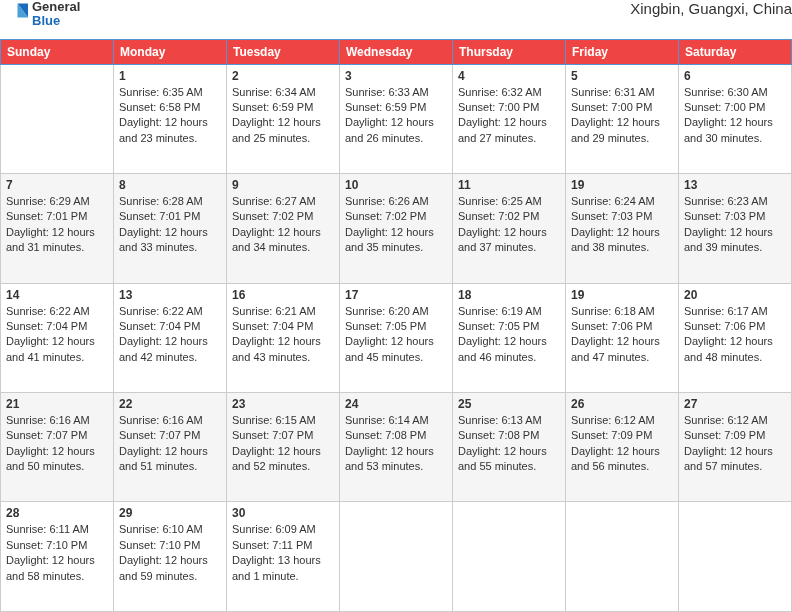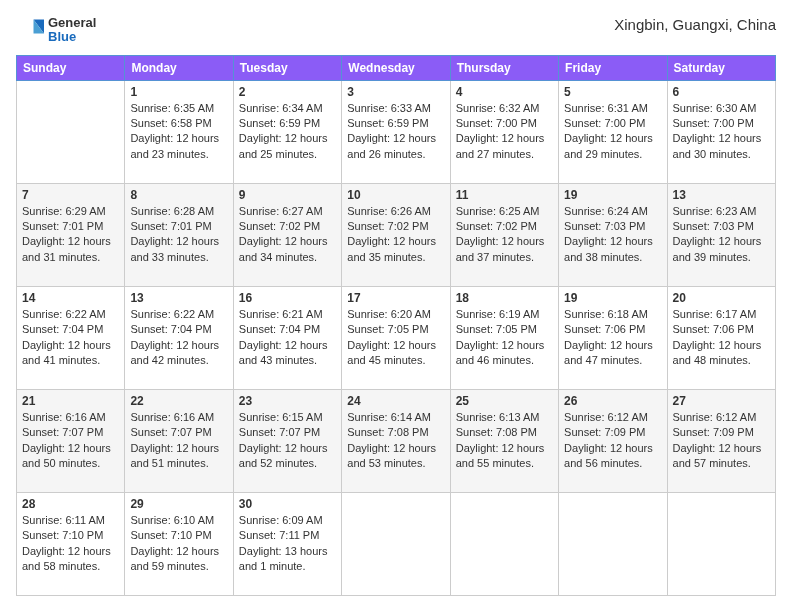--- a/index.html
+++ b/index.html
@@ -6,21 +6,20 @@
     body {
       font-family: Arial, sans-serif;
       background: #fff;
       width: 792px;
       height: 612px;
       overflow: hidden;
     }
     .page {
       width: 792px;
       height: 612px;
-      padding: 16px;
       display: flex;
       flex-direction: column;
       border-radius: 22px;
     }
     .header {
       display: flex;
       justify-content: space-between;
       align-items: flex-start;
       margin-bottom: 10px;
     }
@@ -87,21 +86,21 @@
     .day-info {
       font-size: 11px;
       line-height: 1.4;
       color: #333;
     }
     .empty-cell {
       background: #f9f9f9;
     }
     tr:nth-child(odd) td { background: #fff; }
     tr:nth-child(even) td { background: #f5f5f5; }
-    .calendar thead tr th { background: #8b5cf6; }
+    .calendar thead tr th { background: #ef4444; }
   </style>
 </head>
 <body>
 
 <div class="page">
   <div class="header">
     <div class="logo">
       <svg class="logo-icon" viewBox="0 0 32 32">
         <polygon points="20,4 32,4 32,20" fill="#1a6bbd"></polygon>
         <polygon points="20,4 32,20 20,20" fill="#4a9fd4"></polygon>

